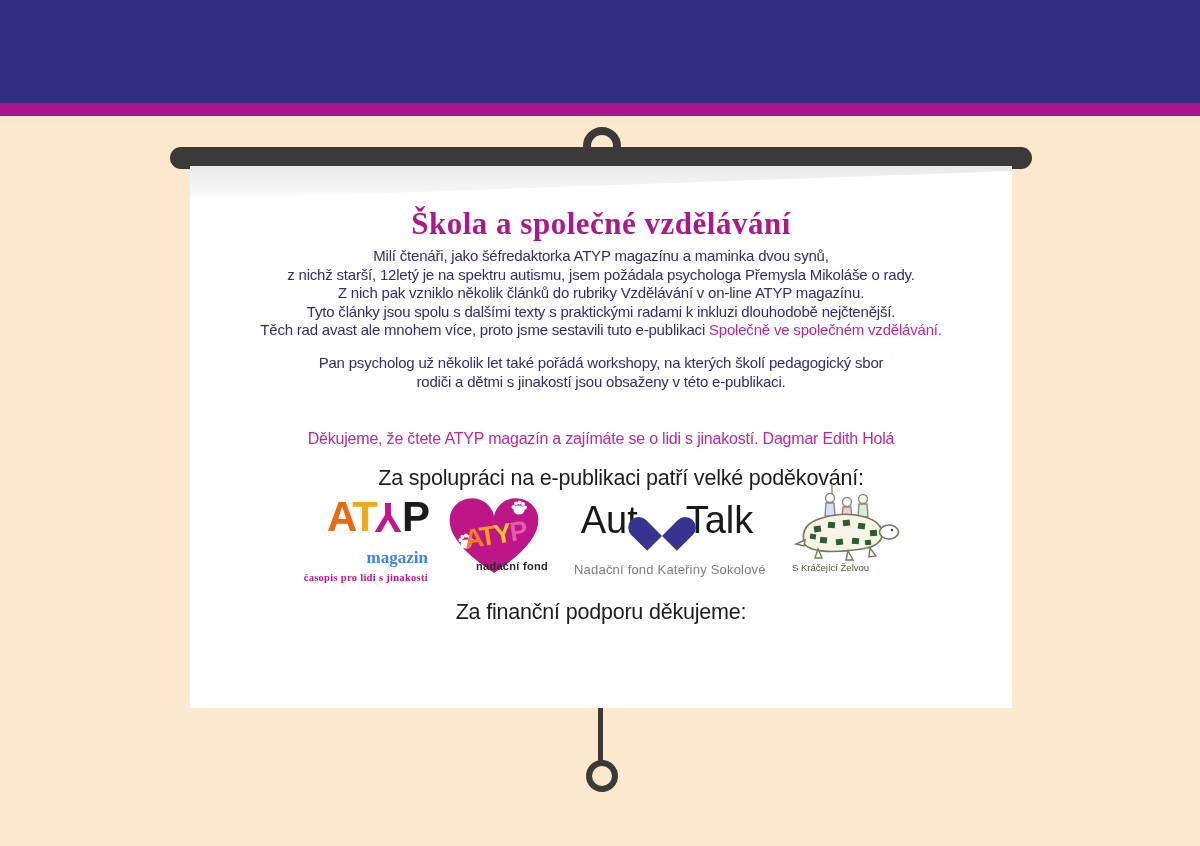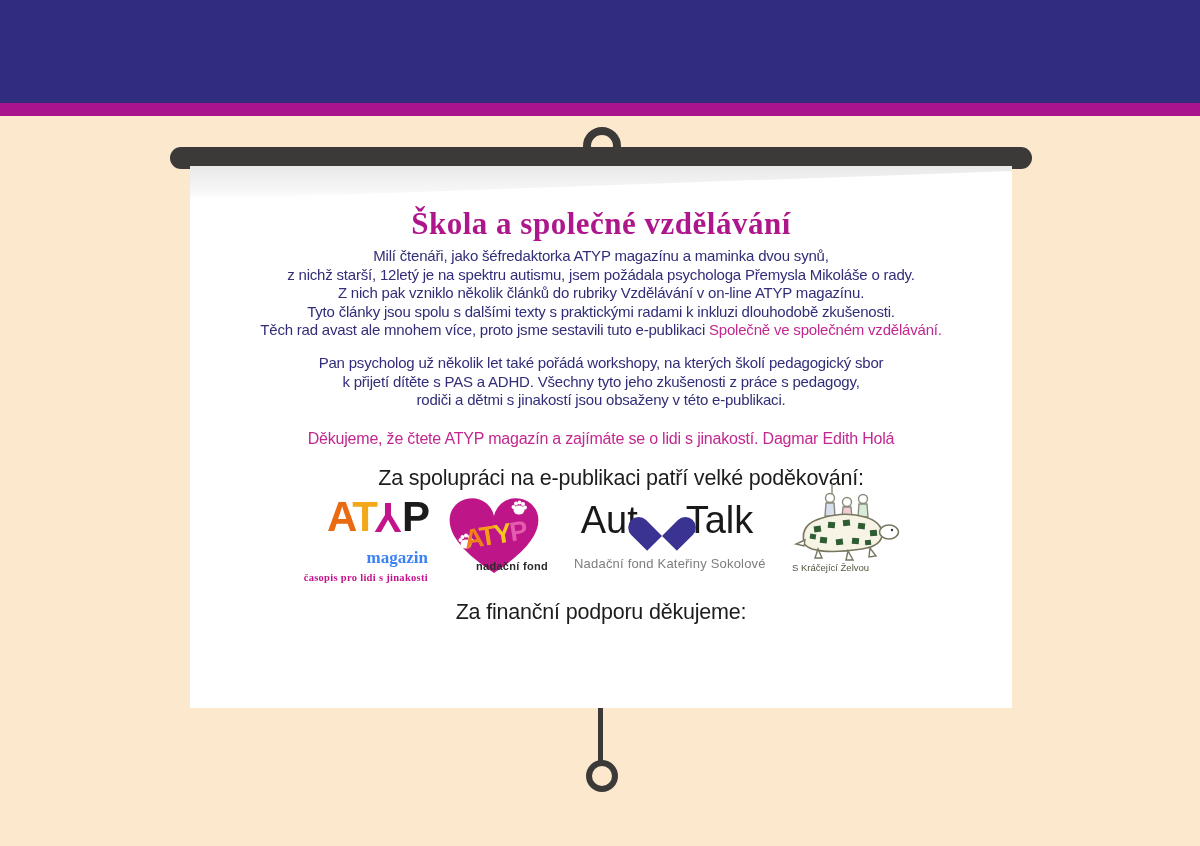--- a/index.html
+++ b/index.html
@@ -89,21 +89,21 @@
   
   .logo-auttalk{left:384px;top:10px;width:186px;text-align:center;}
   .auttalk-row{display:flex;align-items:center;justify-content:center;gap:3px;color:#191919;font-size:38px;line-height:44px;}
   .heart-css{position:relative;width:42px;height:38px;display:inline-block;}
   .heart-css::before,.heart-css::after{
     content:"";position:absolute;top:2px;width:21px;height:33px;border-radius:21px 21px 0 0;
     background:var(--auttalk-heart,#3A3391);
   }
   .heart-css::before{left:21px;transform:rotate(45deg);transform-origin:0 100%;}
   .heart-css::after{left:0;transform:rotate(-45deg);transform-origin:100% 100%;}
-  .auttalk-sub{margin-top:14px;font-size:13px;color:#7d7d7d;letter-spacing:.2px;white-space:nowrap;}
+  .auttalk-sub{margin-top:20px;font-size:13px;color:#7d7d7d;letter-spacing:.2px;white-space:nowrap;}
 
   
   .logo-turtle{left:600px;top:-12px;width:115px;height:100px;}
 
   
   .avast{position:absolute;left:0;top:450px;width:100%;}
   .avast-label{margin-top:3px;font-size:16px;font-weight:bold;color:var(--avast-text,#333467);letter-spacing:.2px;}
 </style>
 </head>
 <body>
@@ -119,27 +119,26 @@
 
   <div class="screen">
     <div class="shade"></div>
 
     <h1 class="title">Škola a společné vzdělávání</h1>
 
     <div class="para p1">
       <div class="line">Milí čtenáři, jako šéfredaktorka ATYP magazínu a maminka dvou synů,</div>
       <div class="line">z nichž starší, 12letý je na spektru autismu, jsem požádala psychologa Přemysla Mikoláše o rady.</div>
       <div class="line">Z nich pak vzniklo několik článků do rubriky Vzdělávání v on-line ATYP magazínu.</div>
-      <div class="line">Tyto články jsou spolu s dalšími texty s praktickými radami k inkluzi dlouhodobě zkušenosti.</div>
+      <div class="line">Tyto články jsou spolu s dalšími texty s praktickými radami k inkluzi dlouhodobě nejčtenější.</div>
       <div class="line"><span>Těch rad avast ale mnohem více, proto jsme sestavili tuto e-publikaci </span><span class="hl">Společně ve společném vzdělávání.</span></div>
     </div>
 
     <div class="para p2">
       <div class="line">Pan psycholog už několik let také pořádá workshopy, na kterých školí pedagogický sbor</div>
-      <div class="line">k přijetí dítěte s PAS a ADHD. Všechny tyto jeho zkušenosti z práce s pedagogy,</div>
       <div class="line">rodiči a dětmi s jinakostí jsou obsaženy v této e-publikaci.</div>
     </div>
 
     <div class="thanks">Děkujeme, že čtete ATYP magazín a zajímáte se o lidi s jinakostí. Dagmar Edith Holá</div>
 
     <div class="heading collab">Za spolupráci na e-publikaci patří velké poděkování:</div>
 
     <div class="logos">
 
       <div class="logo logo-magazin">

